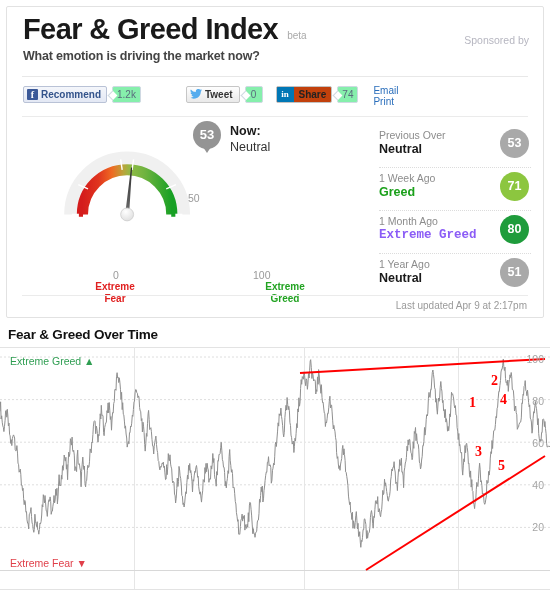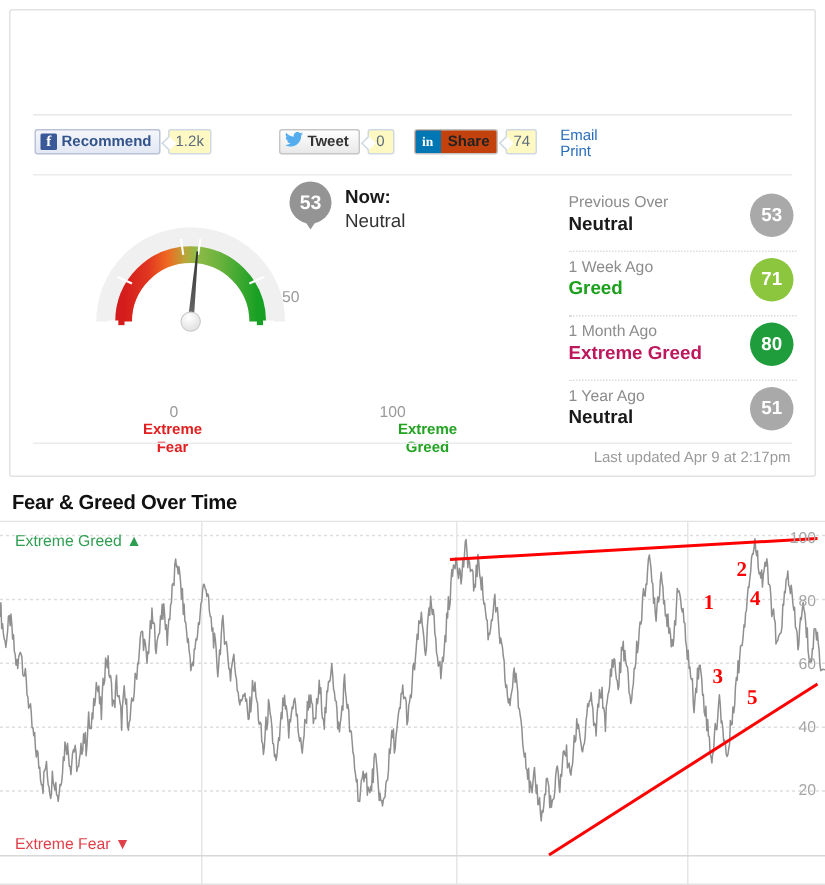--- a/index.html
+++ b/index.html
@@ -169,21 +169,21 @@
   }
   .li-label { padding: 0 5px; }
   .count {
     position: relative;
     margin-left: 5px;
     height: 17px;
     min-width: 18px;
     padding: 0 4px;
     border: 1px solid #cfd9e2;
     border-radius: 2px;
-    background: #fef9c3;
+    background: #86efac;
     font-size: 10px;
     color: #5a6b7d;
     display: flex;
     align-items: center;
     justify-content: center;
     box-sizing: border-box;
   }
   .count::before {
     content: "";
     position: absolute;
@@ -364,20 +364,28 @@
     font-weight: bold;
     color: #ff0000;
     font-family: "Liberation Serif", serif;
   }
 </style>
 </head>
 <body>
 
 <div class="widget">
 
+  <div class="header">
+    <div class="title-row">
+      <span class="title">Fear &amp; Greed Index</span>
+      <span class="beta">beta</span>
+    </div>
+    <div class="subtitle">What emotion is driving the market now?</div>
+    <div class="sponsored">Sponsored by</div>
+  </div>
   <div class="hr1"></div>
 
   <div class="social">
 
     <div class="sb-group">
       <div class="btn-fb">
         <span class="fb-glyph">f</span>
         <span>Recommend</span>
       </div>
       <div class="count">1.2k</div>
@@ -480,21 +488,21 @@
       <div class="stat-state" style="color: rgb(26, 26, 26);">Neutral</div>
       <div class="stat-circ" style="background: rgb(169, 169, 169);">53</div>
     </div>
     <div class="stat-row">
       <div class="stat-when">1 Week Ago</div>
       <div class="stat-state" style="color: rgb(26, 160, 26);">Greed</div>
       <div class="stat-circ" style="background: rgb(140, 198, 63);">71</div>
     </div>
     <div class="stat-row">
       <div class="stat-when">1 Month Ago</div>
-      <div class="stat-state" style="color: #be185d;">Extreme Greed</div>
+      <div class="stat-state" style="color: #8b5cf6; font-family: Liberation Mono, monospace;">Extreme Greed</div>
       <div class="stat-circ" style="background: rgb(31, 156, 60);">80</div>
     </div>
     <div class="stat-row">
       <div class="stat-when">1 Year Ago</div>
       <div class="stat-state" style="color: rgb(26, 26, 26);">Neutral</div>
       <div class="stat-circ" style="background: rgb(169, 169, 169);">51</div>
     </div>
   </div>
 
   <div class="hr3"></div>

